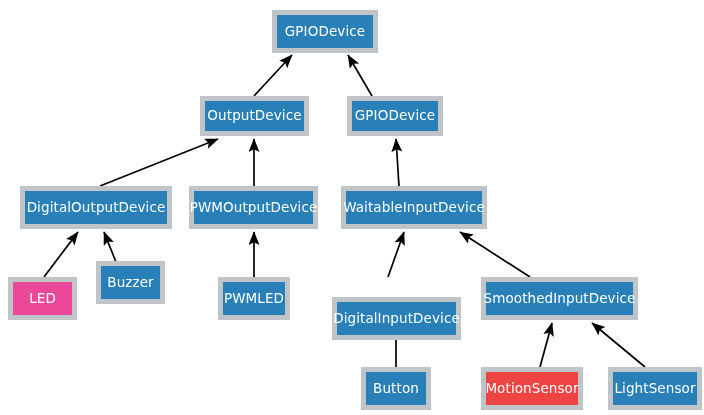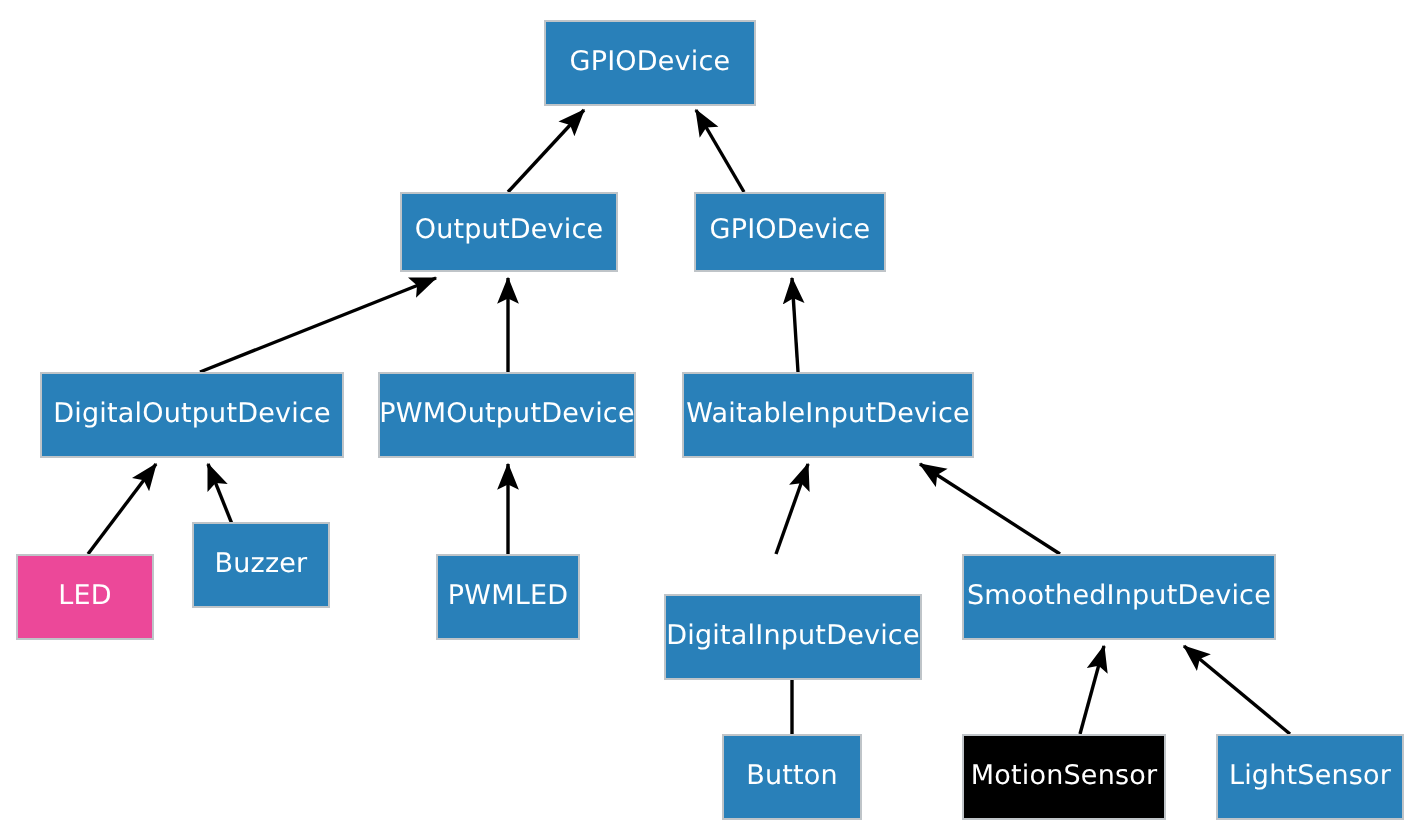--- a/index.html
+++ b/index.html
@@ -20,21 +20,21 @@
     left: 0;
     top: 0;
     width: 704px;
     height: 415px;
     pointer-events: none;
   }
   .node {
     position: absolute;
     box-sizing: border-box;
     background: #2980b9;
-    border: 1px solid #14532d;
+    border: 5px solid #14532d;
     display: flex;
     align-items: center;
     justify-content: center;
     color: #ffffff;
     font-size: 13.5px;
     letter-spacing: 0.1px;
     line-height: 1;
     white-space: nowrap;
     z-index: 2;
     text-align: right;
@@ -100,20 +100,20 @@
       </div>
       <div class="node" style="left: 332px; top: 277px; width: 129px; height: 43px; background: rgb(41, 128, 185); border-color: rgb(191, 196, 200); color: rgb(255, 255, 255); margin-top: 20px;">
         <span class="node-label">DigitalInputDevice</span>
       </div>
       <div class="node" style="left: 481px; top: 277px; width: 157px; height: 43px; background: rgb(41, 128, 185); border-color: rgb(191, 196, 200); color: rgb(255, 255, 255);">
         <span class="node-label">SmoothedInputDevice</span>
       </div>
       <div class="node" style="left: 361px; top: 367px; width: 70px; height: 43px; background: rgb(41, 128, 185); border-color: rgb(191, 196, 200); color: rgb(255, 255, 255);">
         <span class="node-label">Button</span>
       </div>
-      <div class="node" style="left: 481px; top: 367px; width: 102px; height: 43px; background: #000000; border-color: rgb(191, 196, 200); color: rgb(255, 255, 255);">
+      <div class="node" style="left: 481px; top: 367px; width: 102px; height: 43px; background: #ef4444; border-color: rgb(191, 196, 200); color: rgb(255, 255, 255);">
         <span class="node-label">MotionSensor</span>
       </div>
       <div class="node" style="left: 608px; top: 367px; width: 94px; height: 43px; background: rgb(41, 128, 185); border-color: rgb(191, 196, 200); color: rgb(255, 255, 255);">
         <span class="node-label">LightSensor</span>
       </div>
     </div>
 </div>
 
 </body></html>

